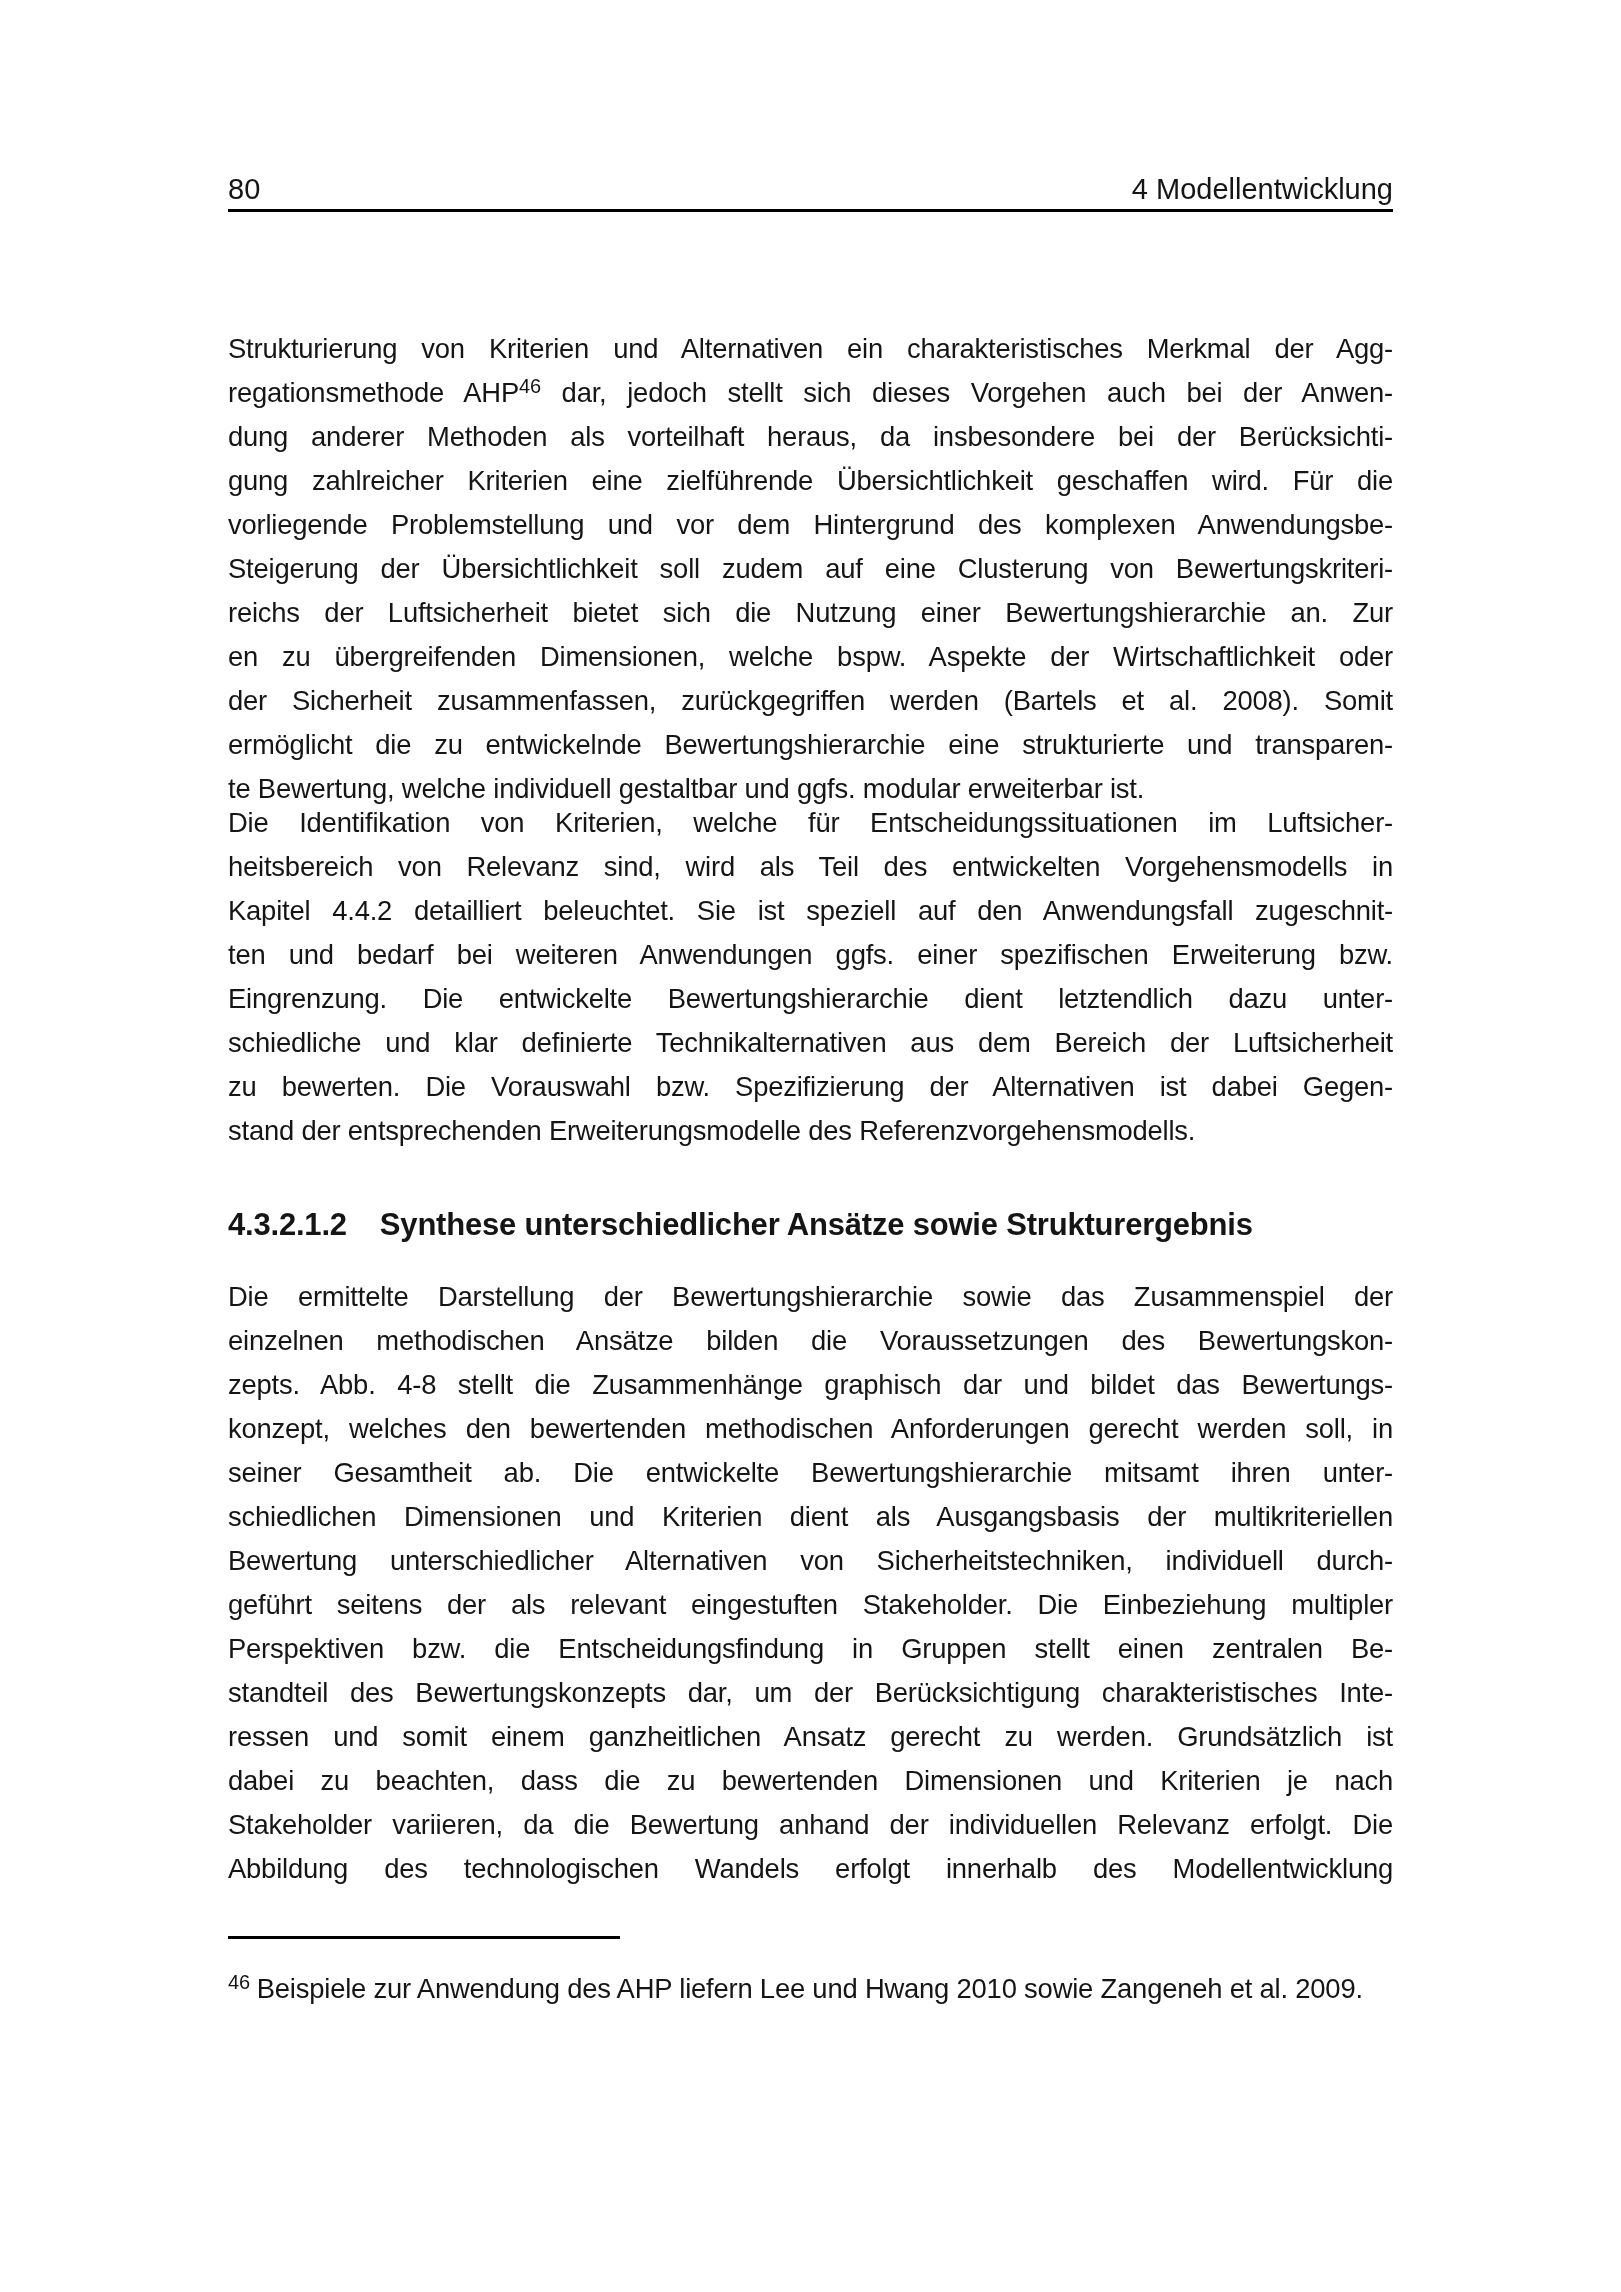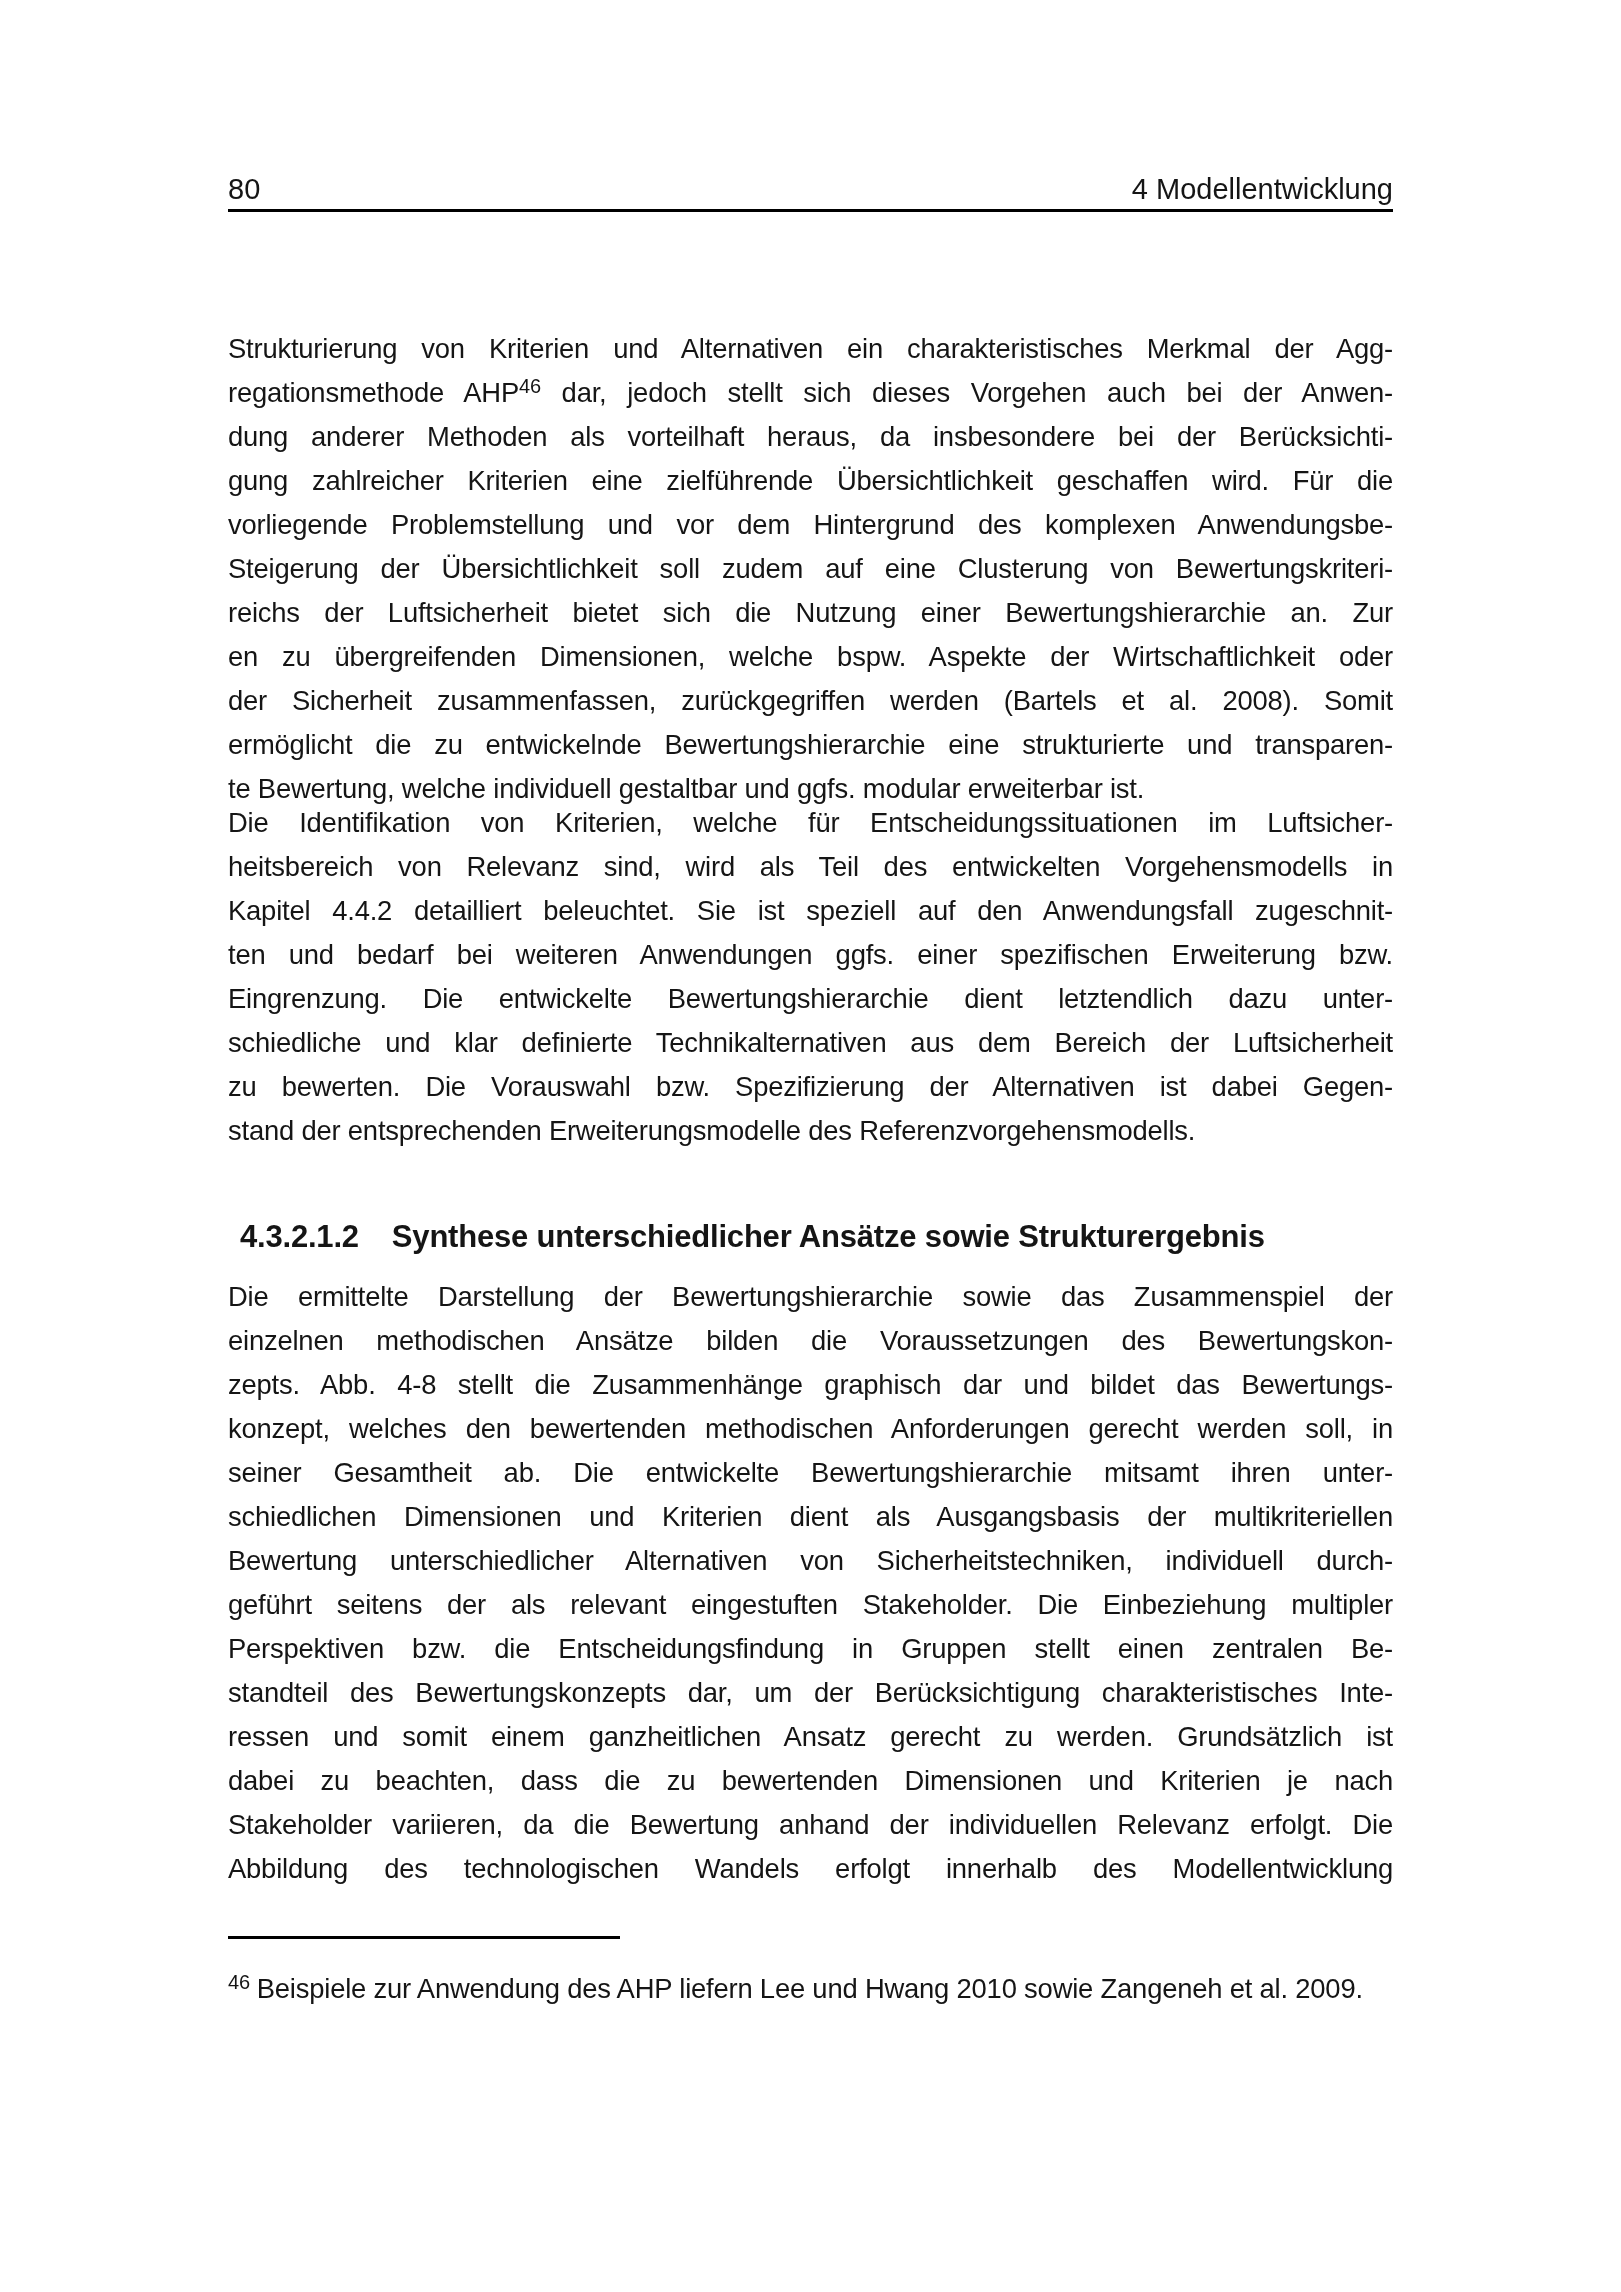--- a/index.html
+++ b/index.html
@@ -60,21 +60,21 @@
     top: -0.45em;
   }
   #p1 { top: 284px; margin-top: 43px; }
   #p2 { top: 801px; }
   #p3 { top: 1275px; }
   .section-heading {
     position: absolute;
     left: 228px;
     top: 1204px;
     width: 1165px;
-    margin: 12px;
+    margin: 0;
     display: flex;
     gap: 33px;
     font-size: 31px;
     font-weight: bold;
     line-height: 41px;
     letter-spacing: -0.2px;
   }
   .footnote-rule {
     position: absolute;
     left: 228px;

